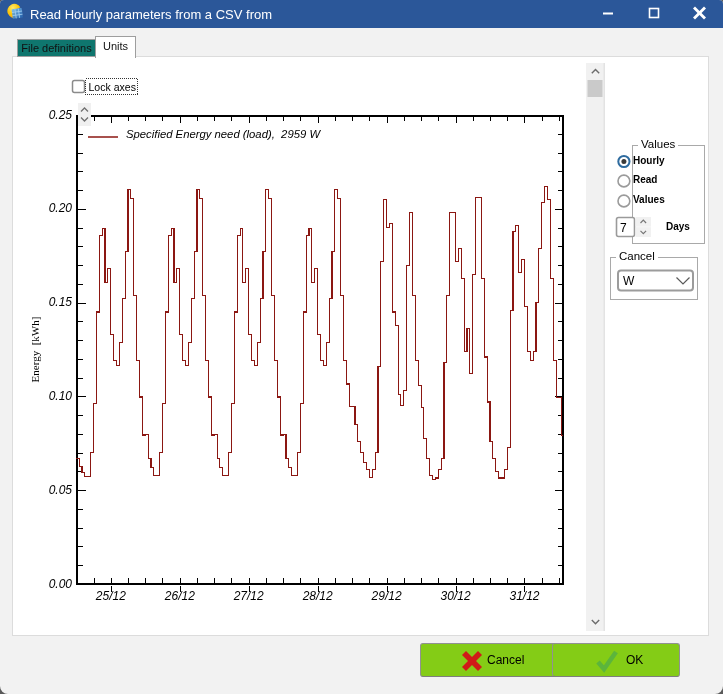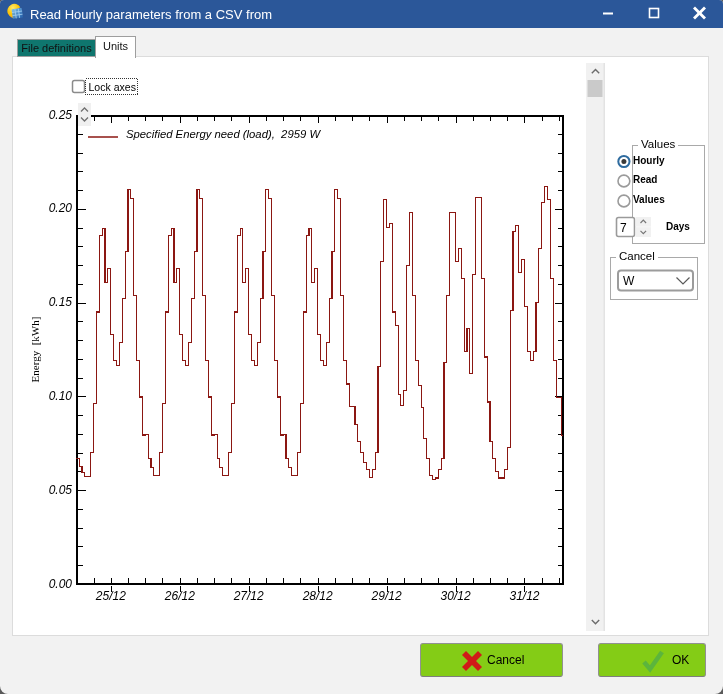--- a/index.html
+++ b/index.html
@@ -263,18 +263,18 @@
 
 <div class="btn" style="left:420px;width:143px">
 <svg class="abs" style="left:40px;top:6px" width="22" height="22" viewBox="0 0 22 22">
 <g stroke="#d01b18" stroke-width="5.6">
           <line x1="3" y1="3" x2="19" y2="19"></line>
           <line x1="19" y1="3" x2="3" y2="19"></line>
         </g>
 </svg>
 <span style="left:66px">Cancel</span>
     </div>
-<div class="btn" style="left:598px;width:108px">
+<div class="btn" style="left:552px;width:128px">
 <svg class="abs" style="left:42px;top:5px" width="24" height="24" viewBox="0 0 24 24">
 <path d="M3 13 l6 7 12 -17" fill="none" stroke="#5cb53c" stroke-width="4.6"></path>
 </svg>
 <span style="left:73px">OK</span>
     </div>
 </div>
 </body></html>

